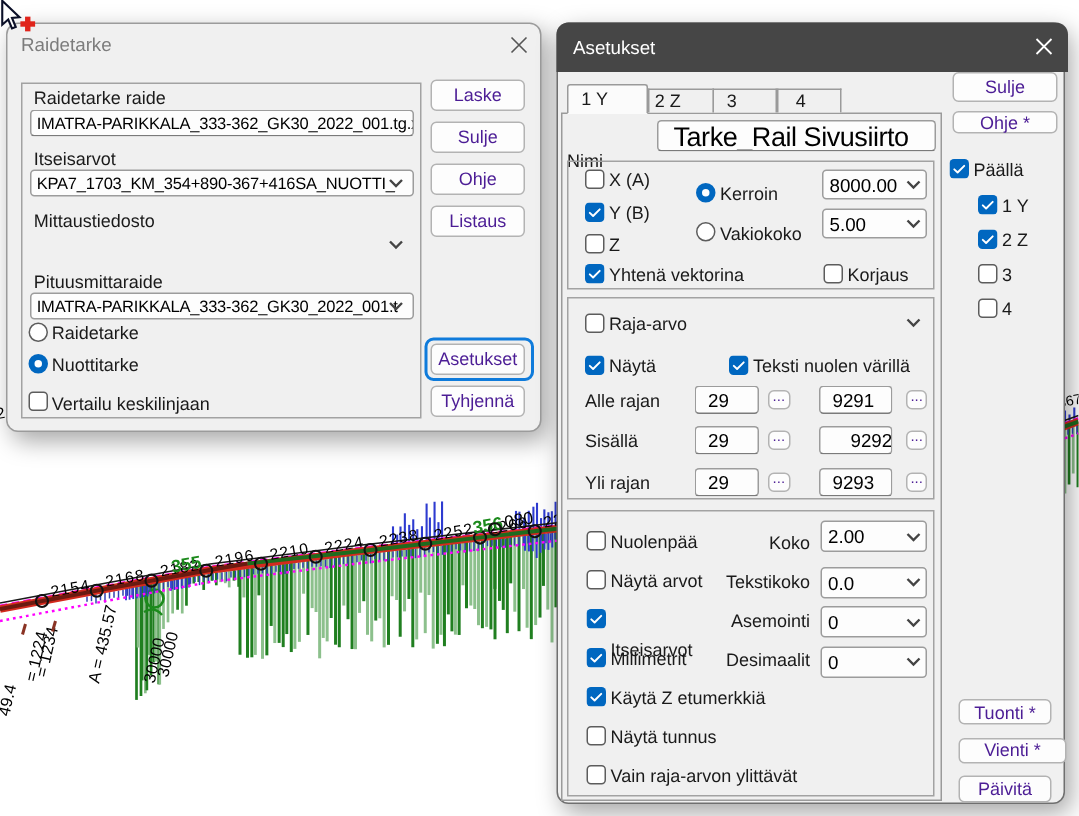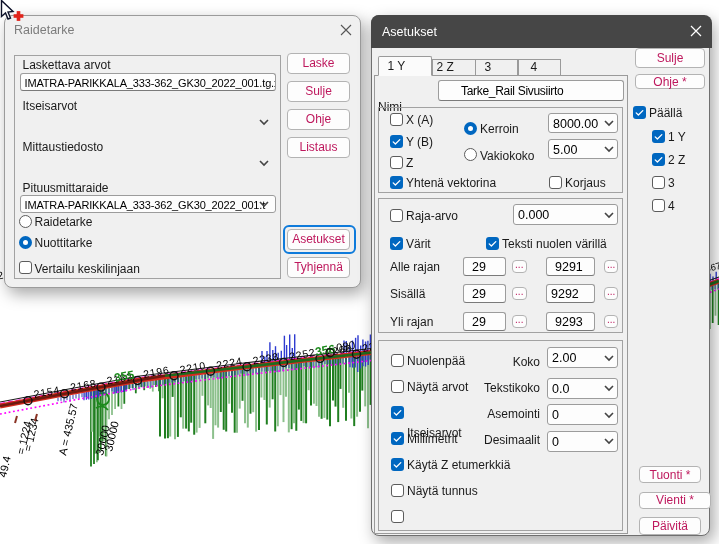--- a/index.html
+++ b/index.html
@@ -1,21 +1,21 @@
 <!DOCTYPE html>
 <html><head><meta charset="utf-8"><style>
 html,body{margin:0;padding:0;width:719px;height:544px;overflow:hidden;background:#fff;
 font-family:"Liberation Sans",sans-serif;-webkit-font-smoothing:antialiased}
 *{box-sizing:border-box}
 .dlg{position:absolute;background:#f0f0f0;border:1px solid #9b9b9b;border-radius:8px;
 box-shadow:4px 6px 16px rgba(0,0,0,.35)}
 .lbl{position:absolute;font-size:12px;color:#1a1a1a;white-space:nowrap}
 .inp{position:absolute;background:#fdfdfd;border:1px solid #9c9c9c;border-bottom-color:#7a7a7a;border-radius:3px;
 font-size:11px;color:#000;white-space:nowrap;overflow:hidden;padding:2px 0 0 4px;line-height:14px;letter-spacing:-0.15px}
-.btn{position:absolute;background:#fdfdfd;border:1px solid #b3b3b3;border-radius:4px;font-size:12px;color:#be185d;
+.btn{position:absolute;background:#fdfdfd;border:1px solid #b3b3b3;border-radius:4px;font-size:12px;color:#4c1d95;
 display:flex;align-items:center;justify-content:center}
 .cb{position:absolute;width:13px;height:13px;border:1.5px solid #5c5c5c;border-radius:3px;background:#fff}
 .rad{position:absolute;width:13px;height:13px;border:1.5px solid #5c5c5c;border-radius:50%;background:#fff}
 .radc{position:absolute;width:13px;height:13px;border:4px solid #0067c0;border-radius:50%;background:#fff}
 .grp{position:absolute;border:1px solid #a2a2a2}
 .combo{position:absolute;background:#fdfdfd;border:1px solid #9c9c9c;border-radius:3px;overflow:hidden;
 font-size:11px;color:#000;white-space:nowrap;padding:2px 0 0 4px;line-height:14px;letter-spacing:-0.15px}
 svg.ck{position:absolute;left:0;top:0}
 </style></head><body>
 <svg width="719" height="544" viewBox="0 0 719 544" style="position:absolute;left:0;top:0">
@@ -333,23 +333,24 @@
 <text x="6" y="478" transform="rotate(-77 6 478)" font-family="Liberation Sans, sans-serif" font-size="11" fill="#000">49.4</text>
 <line x1="15" y1="423" x2="17" y2="416" stroke="#8a3324" stroke-width="2"></line>
 <line x1="35" y1="421" x2="37" y2="414" stroke="#8a3324" stroke-width="2"></line>
 </svg>
 <div class="dlg" style="left:4px;top:15px;width:357px;height:273px">
 <div class="lbl" style="left:9px;top:7px;color:#7c7c7c;font-size:12.5px">Raidetarke</div>
 <svg class="ck" style="left:335px;top:7.5px" width="12" height="12" viewBox="0 0 12 12">
       <path d="M1,1 L11,11 M11,1 L1,11" stroke="#565656" stroke-width="1.1"></path>
     </svg>
 <div class="grp" style="left:9px;top:39px;width:267px;height:224px"></div>
-<div class="lbl" style="left:17.5px;top:41.5px">Laskettava arvot</div>
+<div class="lbl" style="left:17.5px;top:41.5px">Raidetarke raide</div>
 <div class="inp" style="left:14.5px;top:56.5px;width:256px;height:18px">IMATRA-PARIKKALA_333-362_GK30_2022_001.tg.x</div>
 <div class="lbl" style="left:17.5px;top:83px">Itseisarvot</div>
+<div class="combo" style="left:14.5px;top:97px;width:256px;height:18px">KPA7_1703_KM_354+890-367+416SA_NUOTTI_</div>
 <svg class="ck" style="left:254px;top:102px" width="10" height="8" viewBox="0 0 10 8">
       <path d="M1,2 L5,6 L9,2" fill="none" stroke="#444" stroke-width="1.6"></path>
     </svg>
 <div class="lbl" style="left:17.5px;top:124px">Mittaustiedosto</div>
 <svg class="ck" style="left:254px;top:143px" width="10" height="8" viewBox="0 0 10 8">
       <path d="M1,2 L5,6 L9,2" fill="none" stroke="#444" stroke-width="1.6"></path>
     </svg>
 <div class="lbl" style="left:17.5px;top:165px">Pituusmittaraide</div>
 <div class="combo" style="left:14.5px;top:179px;width:256px;height:18px">IMATRA-PARIKKALA_333-362_GK30_2022_001.t</div>
 <svg class="ck" style="left:254px;top:184px" width="10" height="8" viewBox="0 0 10 8">
@@ -378,21 +379,21 @@
 <div style="position:absolute;left:2px;top:59px;width:254px;height:459px;border:1px solid #9a9a9a;background:#f0f0f0"></div>
 <div style="position:absolute;left:59.5px;top:43px;width:44px;height:16px;background:#f0f0f0;border:1px solid #9a9a9a;border-bottom:none"></div>
 <div style="position:absolute;left:103px;top:43px;width:43px;height:16px;background:#f0f0f0;border:1px solid #9a9a9a;border-bottom:none"></div>
 <div style="position:absolute;left:145.5px;top:43px;width:43px;height:16px;background:#f0f0f0;border:1px solid #9a9a9a;border-bottom:none"></div>
 <div style="position:absolute;left:6px;top:40px;width:54px;height:20px;background:#fbfbfb;border:1px solid #9a9a9a;border-bottom:1px solid #fbfbfb;border-radius:2px 2px 0 0"></div>
 <div class="lbl" style="left:15.5px;top:43px">1 Y</div>
 <div class="lbl" style="left:64.5px;top:44px">2 Z</div>
 <div class="lbl" style="left:112.5px;top:44px">3</div>
 <div class="lbl" style="left:158.5px;top:44px">4</div>
 <div class="lbl" style="left:6px;top:84px">Nimi</div>
-<div class="inp" style="left:66px;top:64px;width:186px;height:21px;font-size:12px;line-height:17px;padding-left:22px;letter-spacing:-0.3px">Tarke_Rail Sivusiirto</div>
+<div class="inp" style="left:66px;top:64px;width:186px;height:21px;font-size:18px;line-height:17px;padding-left:10px;letter-spacing:-0.3px">Tarke_Rail Sivusiirto</div>
 <div class="grp" style="left:6px;top:91px;width:245px;height:86px"></div>
 <div class="cb" style="left:18px;top:97px"></div>
     <div class="lbl" style="left:34px;top:97px">X (A)</div>
 <svg class="ck" style="left:18px;top:118.5px" width="13" height="13" viewBox="0 0 13 13">
       <rect width="13" height="13" rx="3" fill="#0067c0"></rect>
       <path d="M3.2,6.9 L5.4,9 L9.8,4.6" fill="none" stroke="#fff" stroke-width="1.3" stroke-linecap="round" stroke-linejoin="round"></path>
     </svg>
 <div class="lbl" style="left:34px;top:118.5px">Y (B)</div>
 <div class="cb" style="left:18px;top:139.5px"></div>
     <div class="lbl" style="left:34px;top:139.5px">Z</div>
@@ -411,43 +412,42 @@
     </svg>
 <div class="combo" style="left:176px;top:123px;width:70px;height:20px;font-size:12.5px;line-height:16px;letter-spacing:0">5.00</div>
 <svg class="ck" style="left:232px;top:129px" width="10" height="8" viewBox="0 0 10 8">
       <path d="M1,2 L5,6 L9,2" fill="none" stroke="#444" stroke-width="1.6"></path>
     </svg>
 <div class="cb" style="left:177px;top:159.5px"></div>
     <div class="lbl" style="left:193px;top:159.5px">Korjaus</div>
 <div class="grp" style="left:6px;top:182px;width:245px;height:135px"></div>
 <div class="cb" style="left:18px;top:192.5px"></div>
     <div class="lbl" style="left:34px;top:192.5px">Raja-arvo</div>
-<div class="combo" style="left:141px;top:188px;width:105px;height:21px;font-size:12.5px;line-height:17px;letter-spacing:0">0.000</div>
 <svg class="ck" style="left:232px;top:194.5px" width="10" height="8" viewBox="0 0 10 8">
       <path d="M1,2 L5,6 L9,2" fill="none" stroke="#444" stroke-width="1.6"></path>
     </svg>
 <svg class="ck" style="left:18px;top:221.3px" width="13" height="13" viewBox="0 0 13 13">
       <rect width="13" height="13" rx="3" fill="#0067c0"></rect>
       <path d="M3.2,6.9 L5.4,9 L9.8,4.6" fill="none" stroke="#fff" stroke-width="1.3" stroke-linecap="round" stroke-linejoin="round"></path>
     </svg>
-<div class="lbl" style="left:34px;top:221.3px">Värit</div>
+<div class="lbl" style="left:34px;top:221.3px">Näytä</div>
 <svg class="ck" style="left:113.5px;top:221.3px" width="13" height="13" viewBox="0 0 13 13">
       <rect width="13" height="13" rx="3" fill="#0067c0"></rect>
       <path d="M3.2,6.9 L5.4,9 L9.8,4.6" fill="none" stroke="#fff" stroke-width="1.3" stroke-linecap="round" stroke-linejoin="round"></path>
     </svg>
 <div class="lbl" style="left:130px;top:221.3px">Teksti nuolen värillä</div>
 <div class="lbl" style="left:18px;top:244.0px">Alle rajan</div>
 <div class="inp" style="left:91px;top:240.6px;width:43px;height:19px;font-size:12.5px;line-height:15px;padding-left:8px;letter-spacing:0">29</div>
 <div class="btn" style="left:140px;top:243.79999999999998px;width:14.5px;height:13px;font-size:10px;padding-bottom:4px">...</div>
 <div class="inp" style="left:174px;top:240.6px;width:49px;height:19px;font-size:12.5px;line-height:15px;padding-left:8px;letter-spacing:0">9291</div>
 <div class="btn" style="left:231.8px;top:243.79999999999998px;width:14.7px;height:13px;font-size:10px;padding-bottom:4px">...</div>
 <div class="lbl" style="left:18px;top:271.2px">Sisällä</div>
 <div class="inp" style="left:91px;top:267.8px;width:43px;height:19px;font-size:12.5px;line-height:15px;padding-left:8px;letter-spacing:0">29</div>
 <div class="btn" style="left:140px;top:271.0px;width:14.5px;height:13px;font-size:10px;padding-bottom:4px">...</div>
-<div class="inp" style="left:174px;top:267.8px;width:49px;height:19px;font-size:12.5px;line-height:15px;padding-left:4px;letter-spacing:0">9292</div>
+<div class="inp" style="left:174px;top:267.8px;width:49px;height:19px;font-size:12.5px;line-height:15px;padding-left:20px;letter-spacing:0">9292</div>
 <div class="btn" style="left:231.8px;top:271.0px;width:14.7px;height:13px;font-size:10px;padding-bottom:4px">...</div>
 <div class="lbl" style="left:18px;top:299.09999999999997px">Yli rajan</div>
 <div class="inp" style="left:91px;top:295.7px;width:43px;height:19px;font-size:12.5px;line-height:15px;padding-left:8px;letter-spacing:0">29</div>
 <div class="btn" style="left:140px;top:298.9px;width:14.5px;height:13px;font-size:10px;padding-bottom:4px">...</div>
 <div class="inp" style="left:174px;top:295.7px;width:49px;height:19px;font-size:12.5px;line-height:15px;padding-left:8px;letter-spacing:0">9293</div>
 <div class="btn" style="left:231.8px;top:298.9px;width:14.7px;height:13px;font-size:10px;padding-bottom:4px">...</div>
 <div class="grp" style="left:6px;top:324px;width:245px;height:191px"></div>
 <div class="cb" style="left:19px;top:337.5px"></div>
 <div class="lbl" style="left:35px;top:337.5px">Nuolenpää</div>
 <div class="cb" style="left:19px;top:363.5px"></div>
@@ -463,20 +463,21 @@
     </svg>
 <div class="lbl" style="left:35px;top:415.5px">Millimetrit</div>
 <svg class="ck" style="left:19px;top:442px" width="13" height="13" viewBox="0 0 13 13">
       <rect width="13" height="13" rx="3" fill="#0067c0"></rect>
       <path d="M3.2,6.9 L5.4,9 L9.8,4.6" fill="none" stroke="#fff" stroke-width="1.3" stroke-linecap="round" stroke-linejoin="round"></path>
     </svg>
 <div class="lbl" style="left:35px;top:442px">Käytä Z etumerkkiä</div>
 <div class="cb" style="left:19px;top:468px"></div>
 <div class="lbl" style="left:35px;top:468px">Näytä tunnus</div>
 <div class="cb" style="left:19px;top:494px"></div>
+<div class="lbl" style="left:35px;top:494px">Vain raja-arvon ylittävät</div>
 <div class="lbl" style="left:78px;top:339px;width:90px;text-align:right">Koko</div>
 <div class="lbl" style="left:78px;top:365px;width:90px;text-align:right">Tekstikoko</div>
 <div class="lbl" style="left:78px;top:391px;width:90px;text-align:right">Asemointi</div>
 <div class="lbl" style="left:78px;top:417px;width:90px;text-align:right">Desimaalit</div>
 <div class="combo" style="left:175px;top:331px;width:71px;height:21px;font-size:12.5px;line-height:17px;letter-spacing:0">2.00</div>
 <svg class="ck" style="left:231.5px;top:337.5px" width="10" height="8" viewBox="0 0 10 8">
       <path d="M1,2 L5,6 L9,2" fill="none" stroke="#444" stroke-width="1.6"></path>
     </svg>
 <div class="combo" style="left:175px;top:361.8px;width:71px;height:21px;font-size:12.5px;line-height:17px;letter-spacing:0">0.0</div>
 <svg class="ck" style="left:231.5px;top:368.3px" width="10" height="8" viewBox="0 0 10 8">

